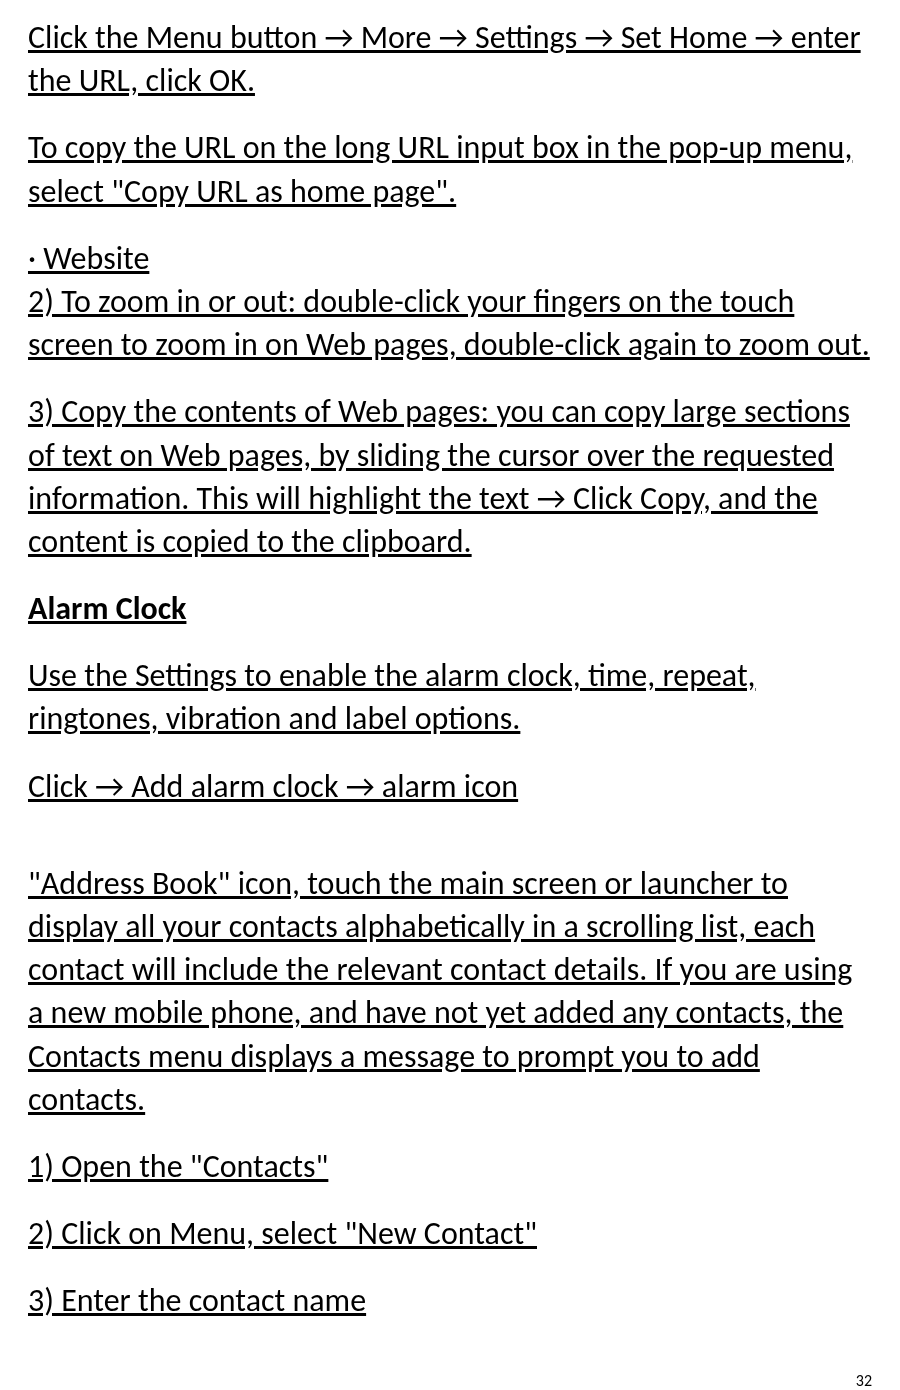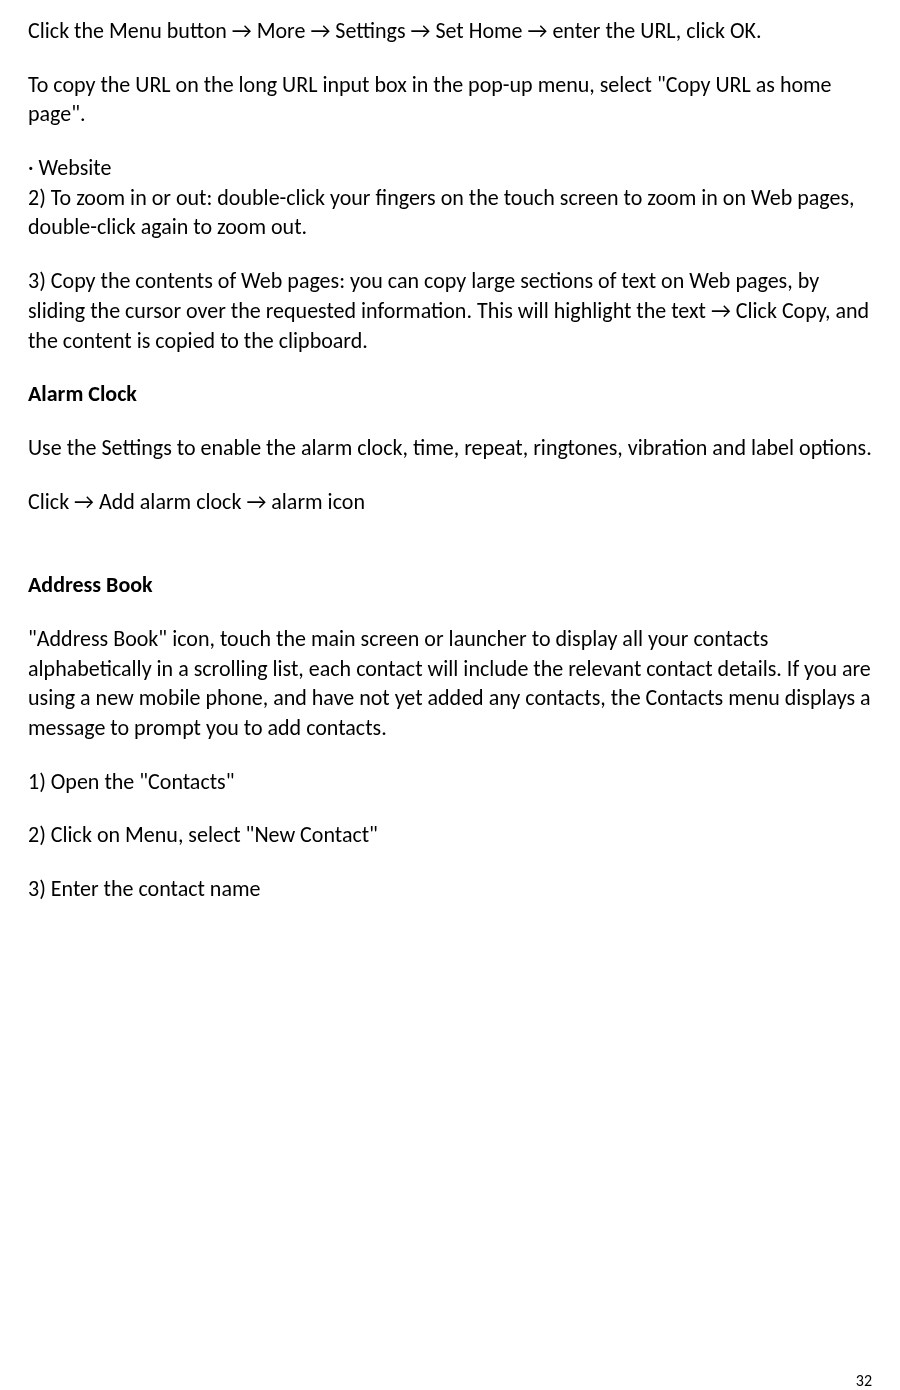--- a/index.html
+++ b/index.html
@@ -10,22 +10,23 @@
     body {
       width: 900px;
       height: 1390px;
       background: #ffffff;
       font-family: Calibri, "Segoe UI", Arial, sans-serif;
       color: #000000;
       padding: 16px 28px 20px 28px;
       position: relative;
     }
     .content {
-      font-size: 22px;
+      font-size: 32px;
       line-height: 1.35;
+      text-decoration: underline;
     }
     .para {
       margin-bottom: 24px;
     }
     .bullet {
     }
     .heading {
       font-weight: bold;
       margin-bottom: 24px;
     }
@@ -45,20 +46,19 @@
 <div class="content">
   <div class="para">Click the Menu button → More → Settings → Set Home → enter the URL, click OK.</div>
   <div class="para">To copy the URL on the long URL input box in the pop-up menu, select "Copy URL as home page".</div>
   <div class="bullet">· Website</div>
   <div class="para">2) To zoom in or out: double-click your fingers on the touch screen to zoom in on Web pages, double-click again to zoom out.</div>
   <div class="para">3) Copy the contents of Web pages: you can copy large sections of text on Web pages, by sliding the cursor over the requested information. This will highlight the text → Click Copy, and the content is copied to the clipboard.</div>
   <div class="heading">Alarm Clock</div>
   <div class="para">Use the Settings to enable the alarm clock, time, repeat, ringtones, vibration and label options.</div>
   <div class="para">Click → Add alarm clock → alarm icon</div>
   <div class="gap"></div>
-  <div class="heading">Address Book</div>
   <div class="para">"Address Book" icon, touch the main screen or launcher to display all your contacts alphabetically in a scrolling list, each contact will include the relevant contact details. If you are using a new mobile phone, and have not yet added any contacts, the Contacts menu displays a message to prompt you to add contacts.</div>
   <div class="para">1) Open the "Contacts"</div>
   <div class="para">2) Click on Menu, select "New Contact"</div>
   <div class="para">3) Enter the contact name</div>
 </div>
 
 <div class="page-number">32</div>
 
 </body></html>

